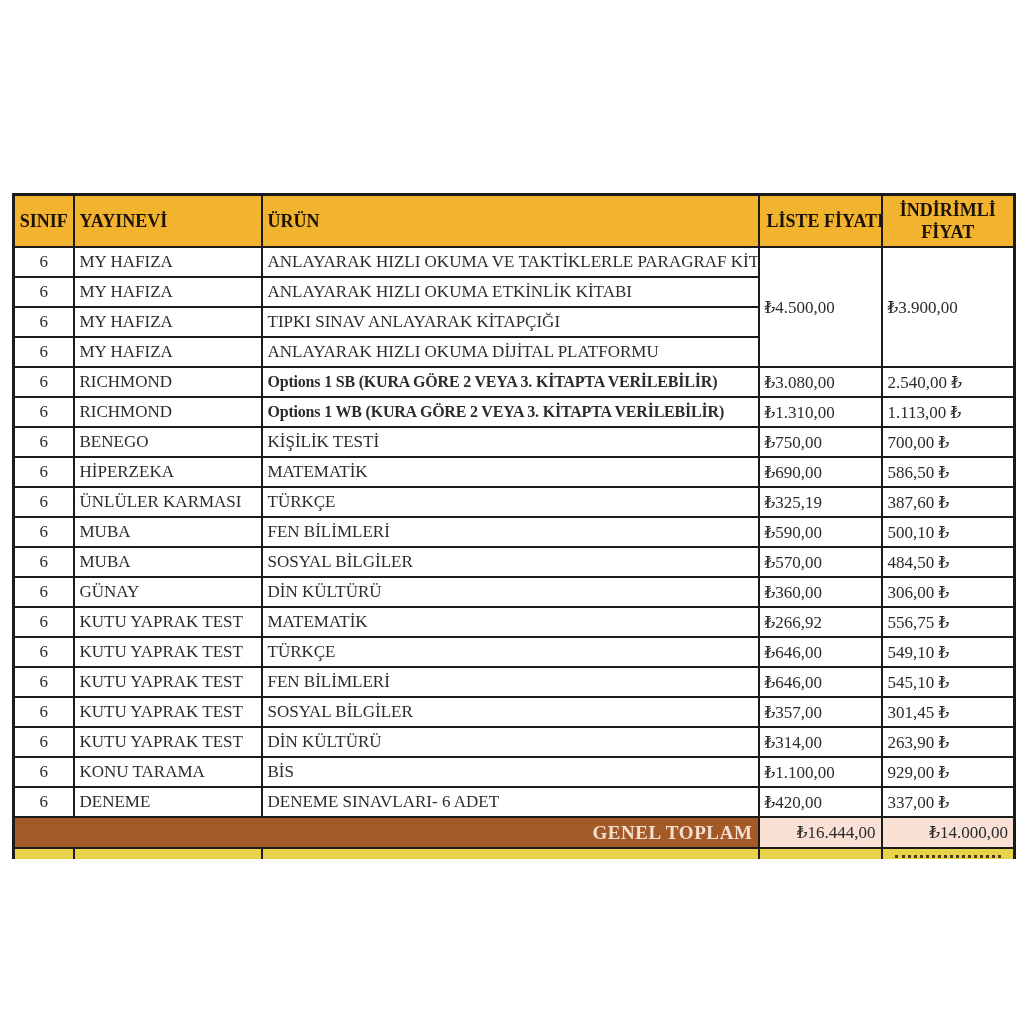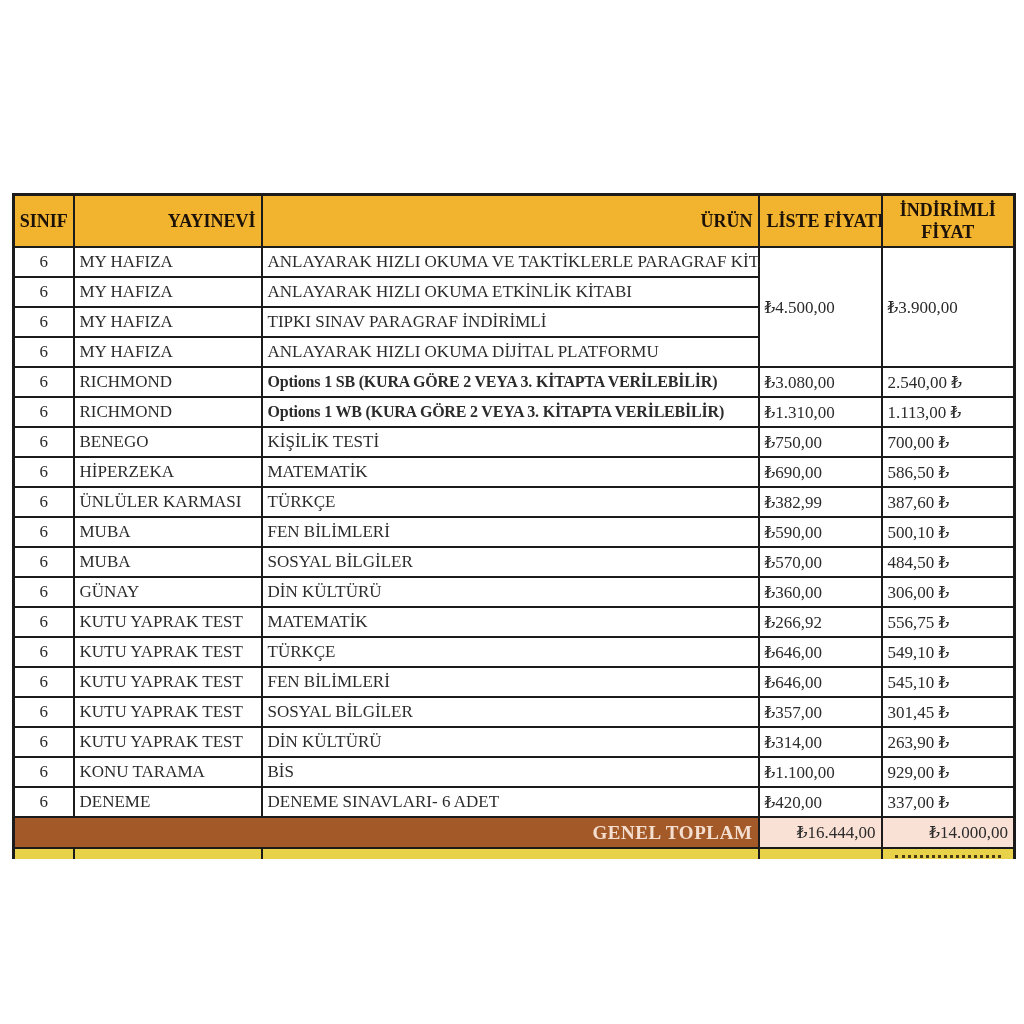--- a/index.html
+++ b/index.html
@@ -32,21 +32,21 @@
     border:2px solid var(--border);
     padding:0 5px;
     overflow:visible;
   }
   thead th{
     background:var(--header-bg);
     height:50px;
     font-size:18px;
     font-weight:bold;
     color:#1c1208;
-    text-align:right;
+    text-align:left;
     vertical-align:middle;
   }
   th.h-sinif{text-align:center;padding:0 2px;}
   th.h-liste{white-space:nowrap;overflow:hidden;padding-left:7px;}
   th.h-indirim{text-align:center;line-height:1.25;padding:0 4px;margin-top:25px;}
   tbody td{
     height:28px;
     font-size:17px;
     vertical-align:middle;
     background:#fff;
@@ -113,21 +113,21 @@
         <td class="c-indirim merged" rowspan="4">₺3.900,00</td>
       </tr>
       <tr>
         <td class="c-sinif">6</td>
         <td class="c-yayin">MY HAFIZA</td>
         <td class="c-urun">ANLAYARAK HIZLI OKUMA ETKİNLİK KİTABI</td>
       </tr>
       <tr>
         <td class="c-sinif">6</td>
         <td class="c-yayin">MY HAFIZA</td>
-        <td class="c-urun">TIPKI SINAV PARAGRAF İNDİRİMLİ</td>
+        <td class="c-urun">TIPKI SINAV ANLAYARAK KİTAPÇIĞI</td>
       </tr>
       <tr>
         <td class="c-sinif">6</td>
         <td class="c-yayin">MY HAFIZA</td>
         <td class="c-urun">ANLAYARAK HIZLI OKUMA DİJİTAL PLATFORMU</td>
       </tr>
     </tbody>
     <tbody id="data-rows">
         <tr>
     <td class="c-sinif">6</td>
@@ -154,21 +154,21 @@
     <td class="c-sinif">6</td>
     <td class="c-yayin">HİPERZEKA</td>
     <td class="c-urun">MATEMATİK</td>
     <td class="c-liste">₺690,00</td>
     <td class="c-indirim">586,50 ₺</td>
   </tr>
         <tr>
     <td class="c-sinif">6</td>
     <td class="c-yayin">ÜNLÜLER KARMASI</td>
     <td class="c-urun">TÜRKÇE</td>
-    <td class="c-liste">₺382,99</td>
+    <td class="c-liste">₺325,19</td>
     <td class="c-indirim">387,60 ₺</td>
   </tr>
         <tr>
     <td class="c-sinif">6</td>
     <td class="c-yayin">MUBA</td>
     <td class="c-urun">FEN BİLİMLERİ</td>
     <td class="c-liste">₺590,00</td>
     <td class="c-indirim">500,10 ₺</td>
   </tr>
         <tr>

